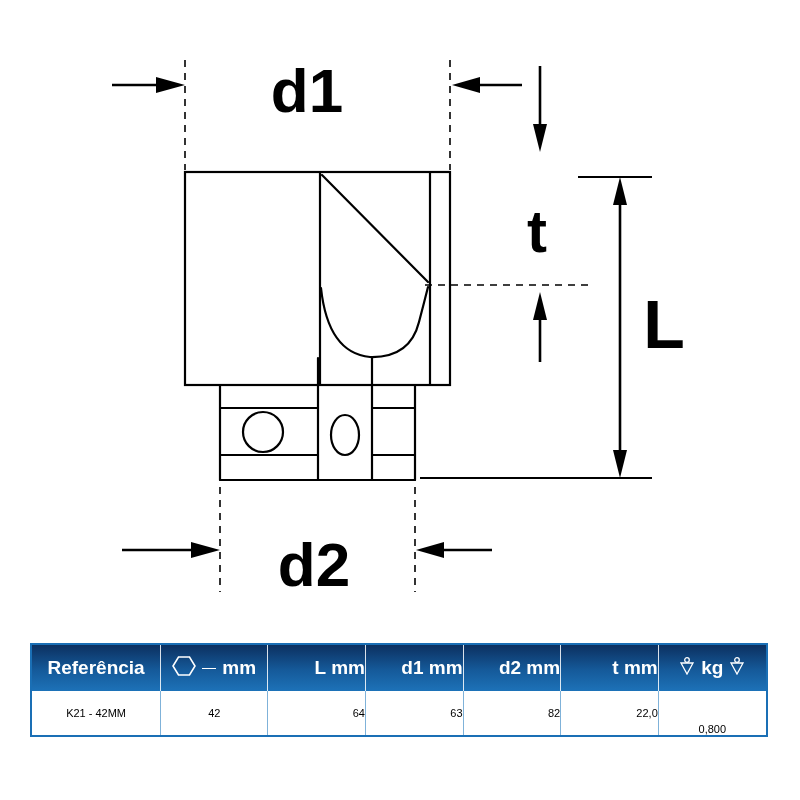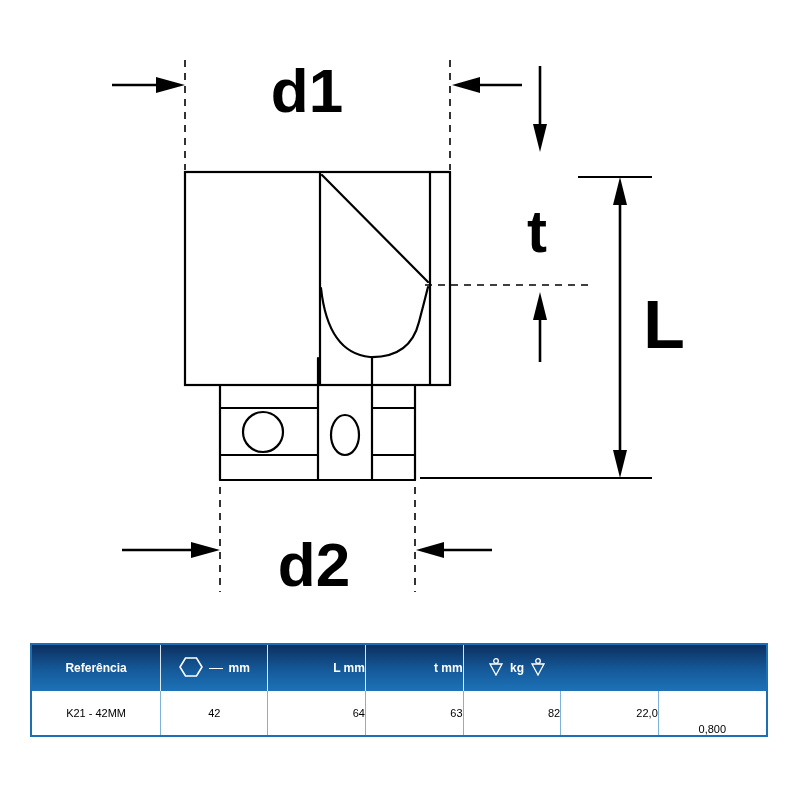--- a/index.html
+++ b/index.html
@@ -17,21 +17,21 @@
     position:absolute;left:30px;top:643px;width:738px;
     border:2px solid #1a6fb5;box-sizing:border-box;background:#fff;
   }
   .thead{
     display:flex;height:46px;
     background:linear-gradient(180deg,#0c3060 0%,#155a9a 55%,#1d72b8 100%);
     color:#fff;
   }
   .th{
     display:flex;align-items:center;justify-content:center;gap:6px;
-    font-size:12px;font-weight:bold;
+    font-size:19px;font-weight:bold;
     border-right:1px solid rgba(255,255,255,.85);box-sizing:border-box;
   }
   .th:last-child{border-right:none;}
   .trow{display:flex;height:44px;background:#fff;color:#000;}
   .td{
     display:flex;align-items:center;justify-content:center;
     font-size:11px;border-right:1px solid #7fb2d9;box-sizing:border-box;
   }
   .td:last-child{border-right:none;margin-top:31px;}
   .c-ref{width:17.6%;}
@@ -126,20 +126,26 @@
           <svg width="24" height="22" viewBox="0 0 24 22">
             <polygon points="6.5,2 17.5,2 23,11 17.5,20 6.5,20 1,11" fill="none" stroke="#fff" stroke-width="1.6"></polygon>
           </svg>
         </span>
         <span class="icon-line"></span>
         <span>mm</span>
       </div>
       <div class="th c-l">
         <span>L mm</span>
       </div>
+      <div class="th c-d1">
+        <span>d1 mm</span>
+      </div>
+      <div class="th c-d2">
+        <span>d2 mm</span>
+      </div>
       <div class="th c-t">
         <span>t mm</span>
       </div>
       <div class="th c-kg">
         <span>
           <svg width="16" height="18" viewBox="0 0 16 18">
             <circle cx="8" cy="3" r="2.3" fill="none" stroke="#fff" stroke-width="1.3"></circle>
             <path d="M2,6 L14,6 L8,17 Z" fill="none" stroke="#fff" stroke-width="1.3"></path>
           </svg>
         </span>

